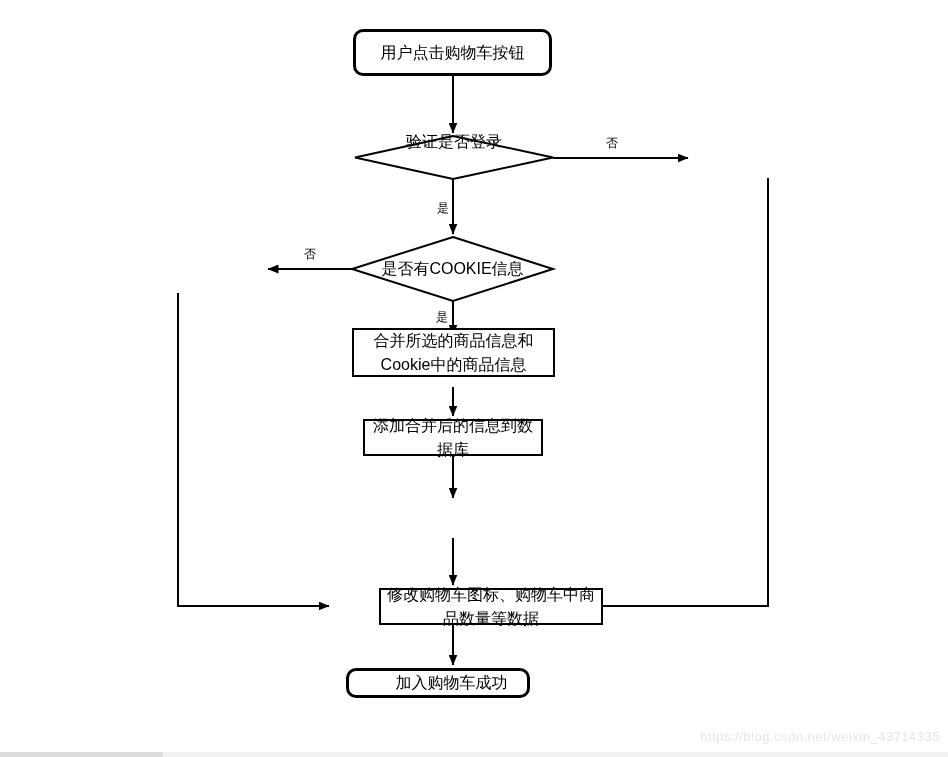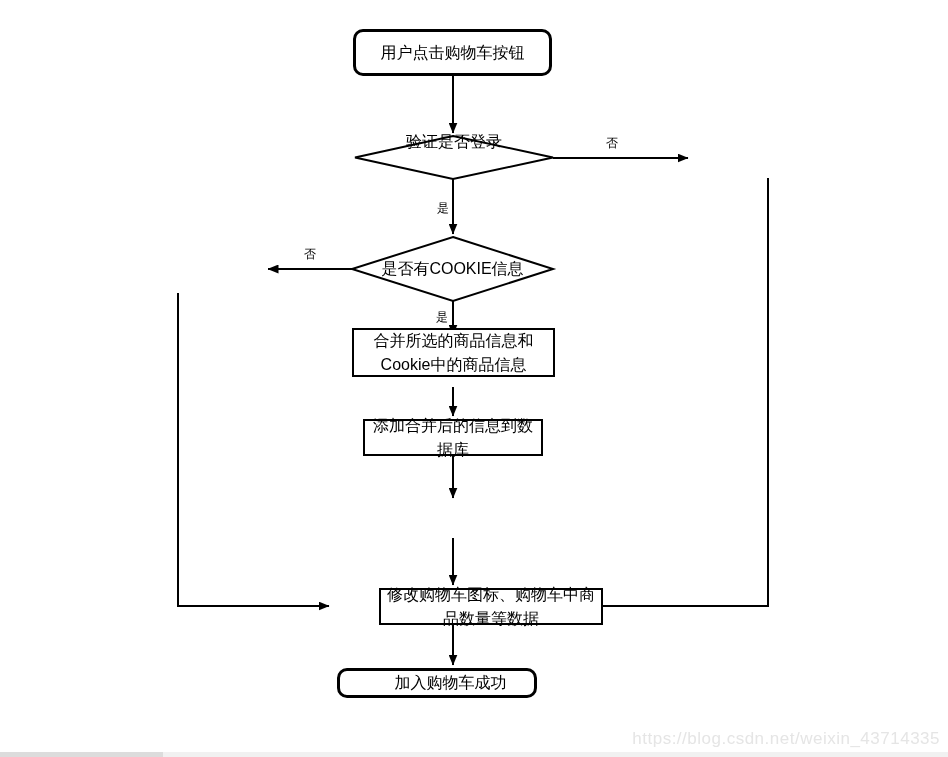--- a/index.html
+++ b/index.html
@@ -35,29 +35,29 @@
   
   #n-start        {left:353px;top:29px; width:199px;height:47px;}
   #n-check-login  {left:355px;top:120px;width:198px;height:43px;}
   #n-create-cookie{left:692px;top:137px;width:151px;height:41px;}
   #n-check-cookie {left:352px;top:237px;width:201px;height:64px;}
   #n-insert-db    {left:93px; top:246px;width:171px;height:47px;}
   #n-merge        {left:352px;top:328px;width:203px;height:49px;}
   #n-add-merged   {left:363px;top:419px;width:180px;height:37px;}
   #n-clear-cookie {left:382px;top:501px;width:141px;height:37px;}
   #n-update-cart  {left:332px;top:588px;width:224px;height:37px;padding:2px 5px;margin-left:47px;}
-  #n-success      {left:337px;top:668px;width:200px;height:30px;padding-left:33px;}
+  #n-success      {left:346px;top:668px;width:184px;height:30px;padding-left:33px;}
   #lbl-login-no   {left:603px;top:135px;}
   #lbl-login-yes  {left:434px;top:200px;}
   #lbl-cookie-no  {left:301px;top:246px;}
   #lbl-cookie-yes {left:433px;top:309px;}
   #watermark{
     position:absolute;
     right:8px;top:729px;
-    font-size:17px;
+    font-size:13px;
     letter-spacing:0.5px;
     user-select:none;
   }
   #hscrollbar{
     position:absolute;left:0;bottom:0;
     width:948px;height:5px;
     background:#f1f1f1;
   }
   #hscroll-thumb{
     position:absolute;left:0;top:0;

